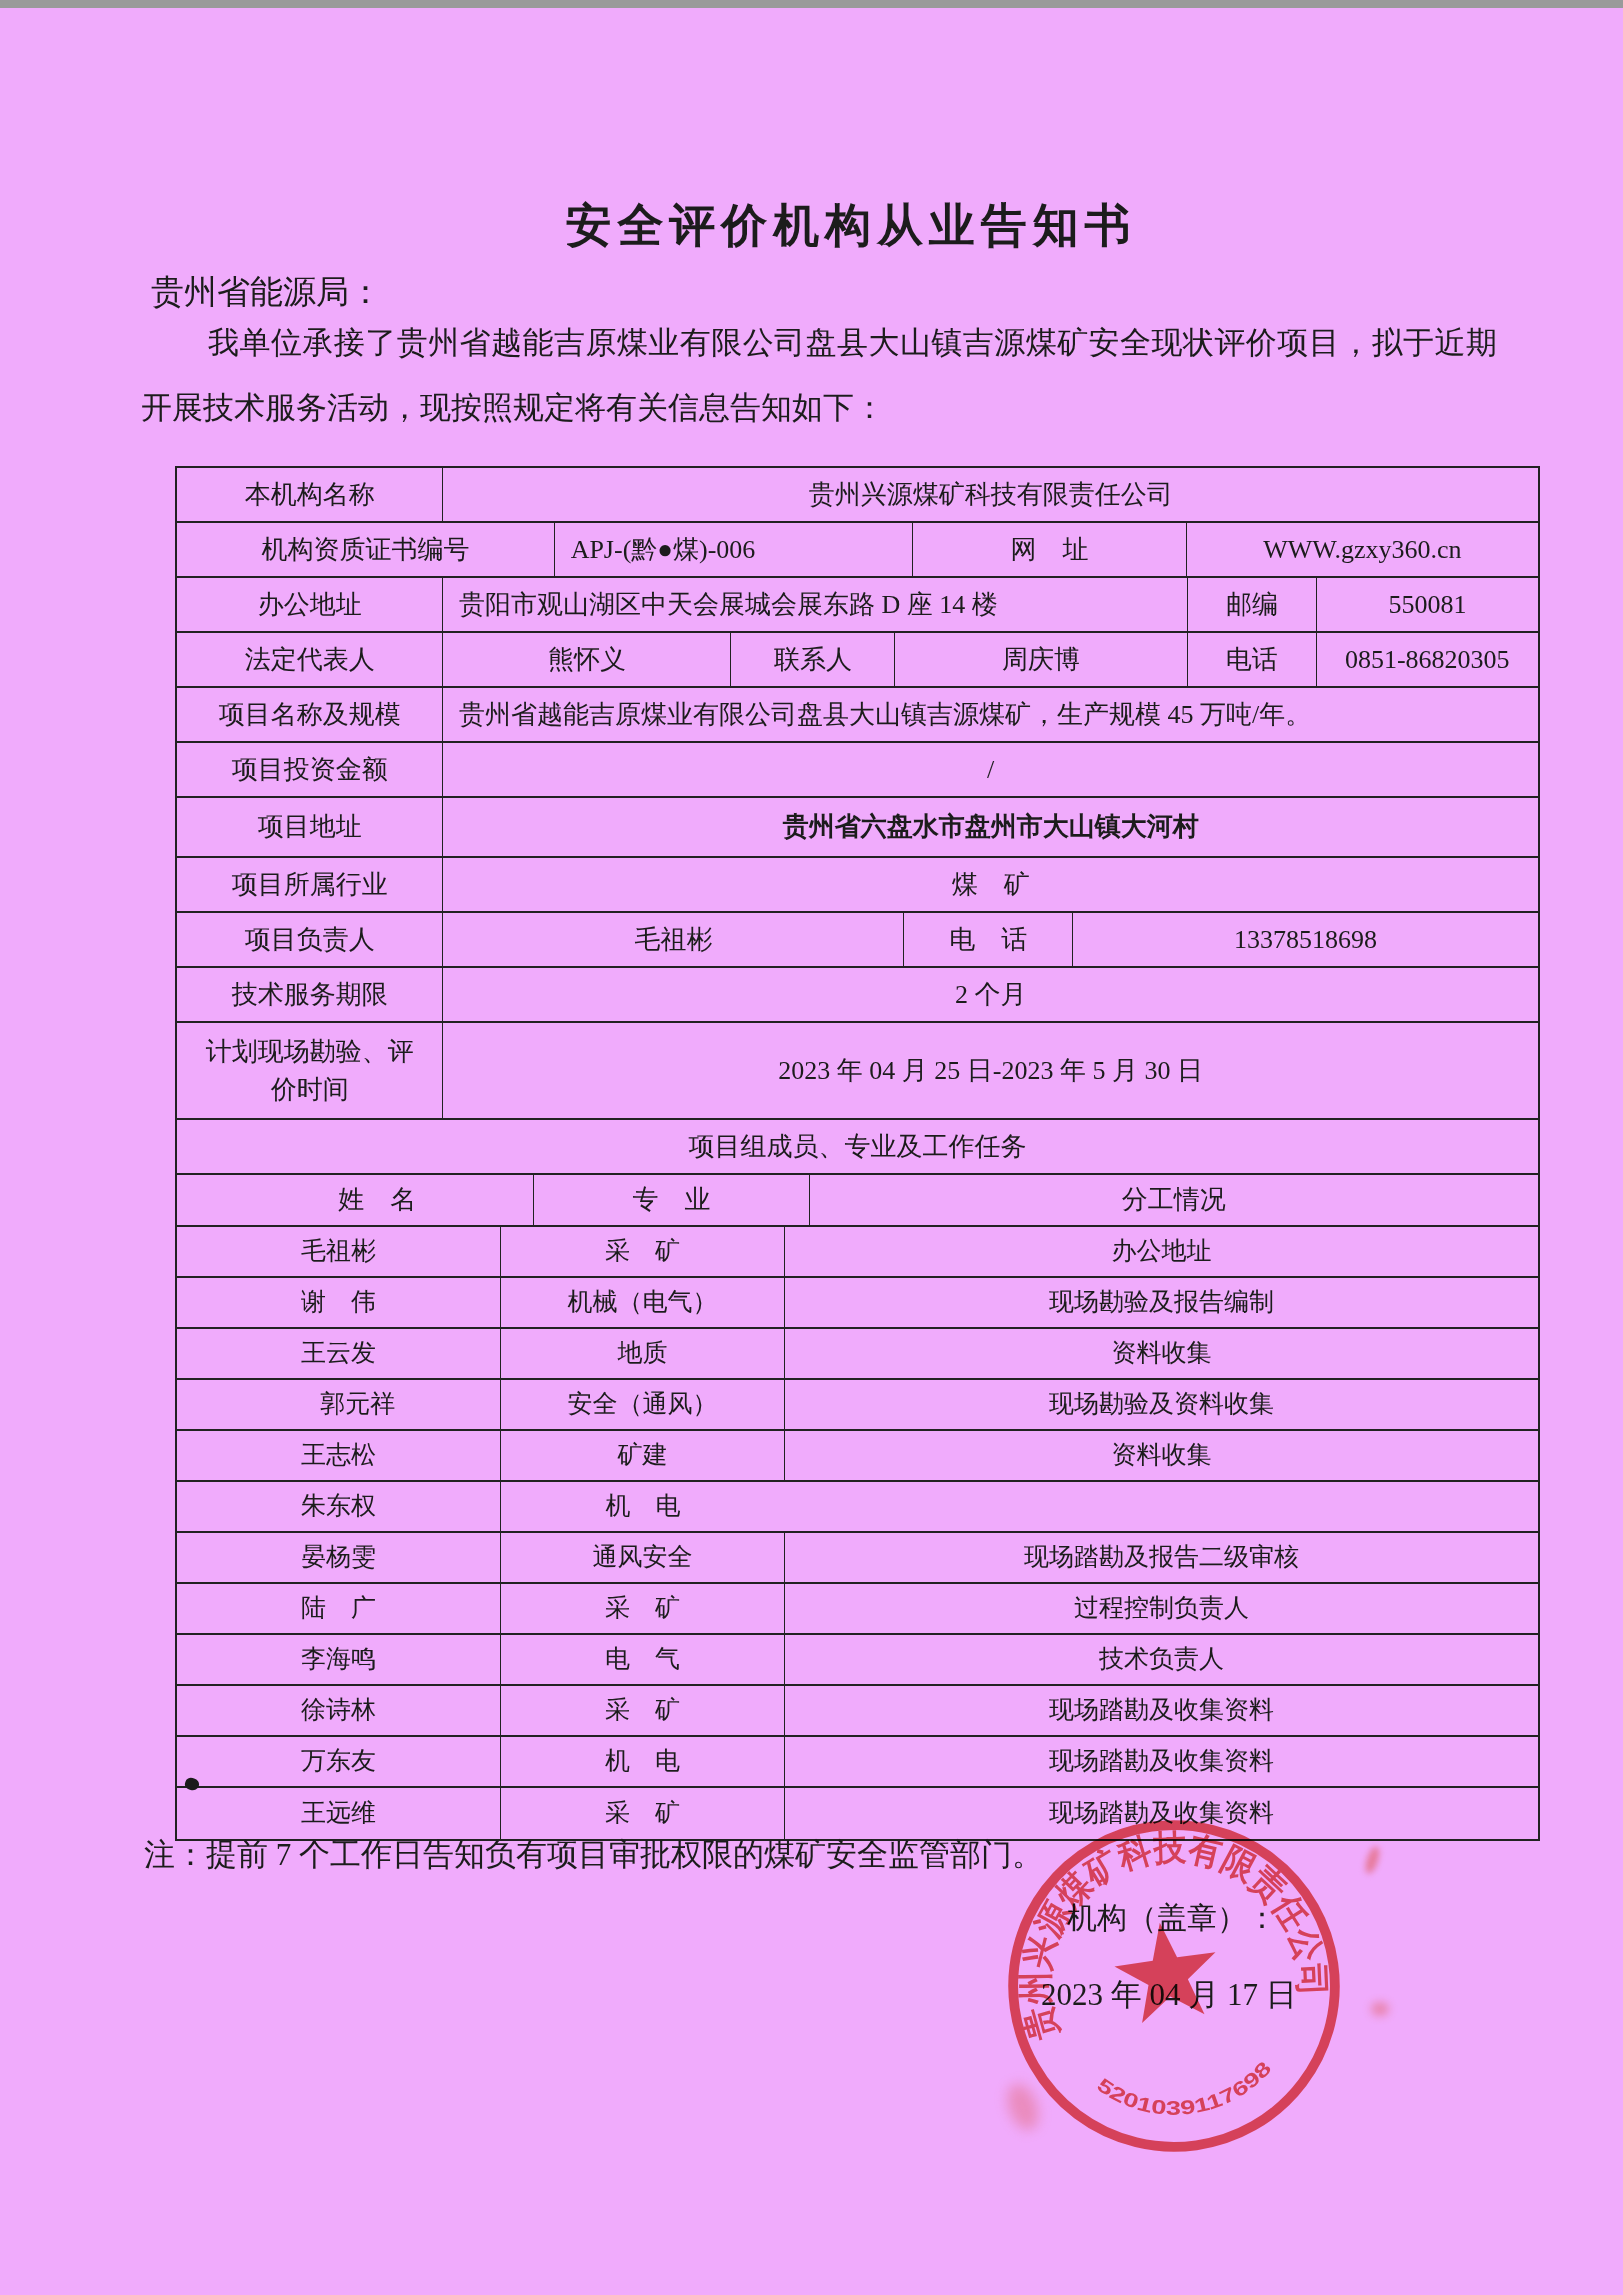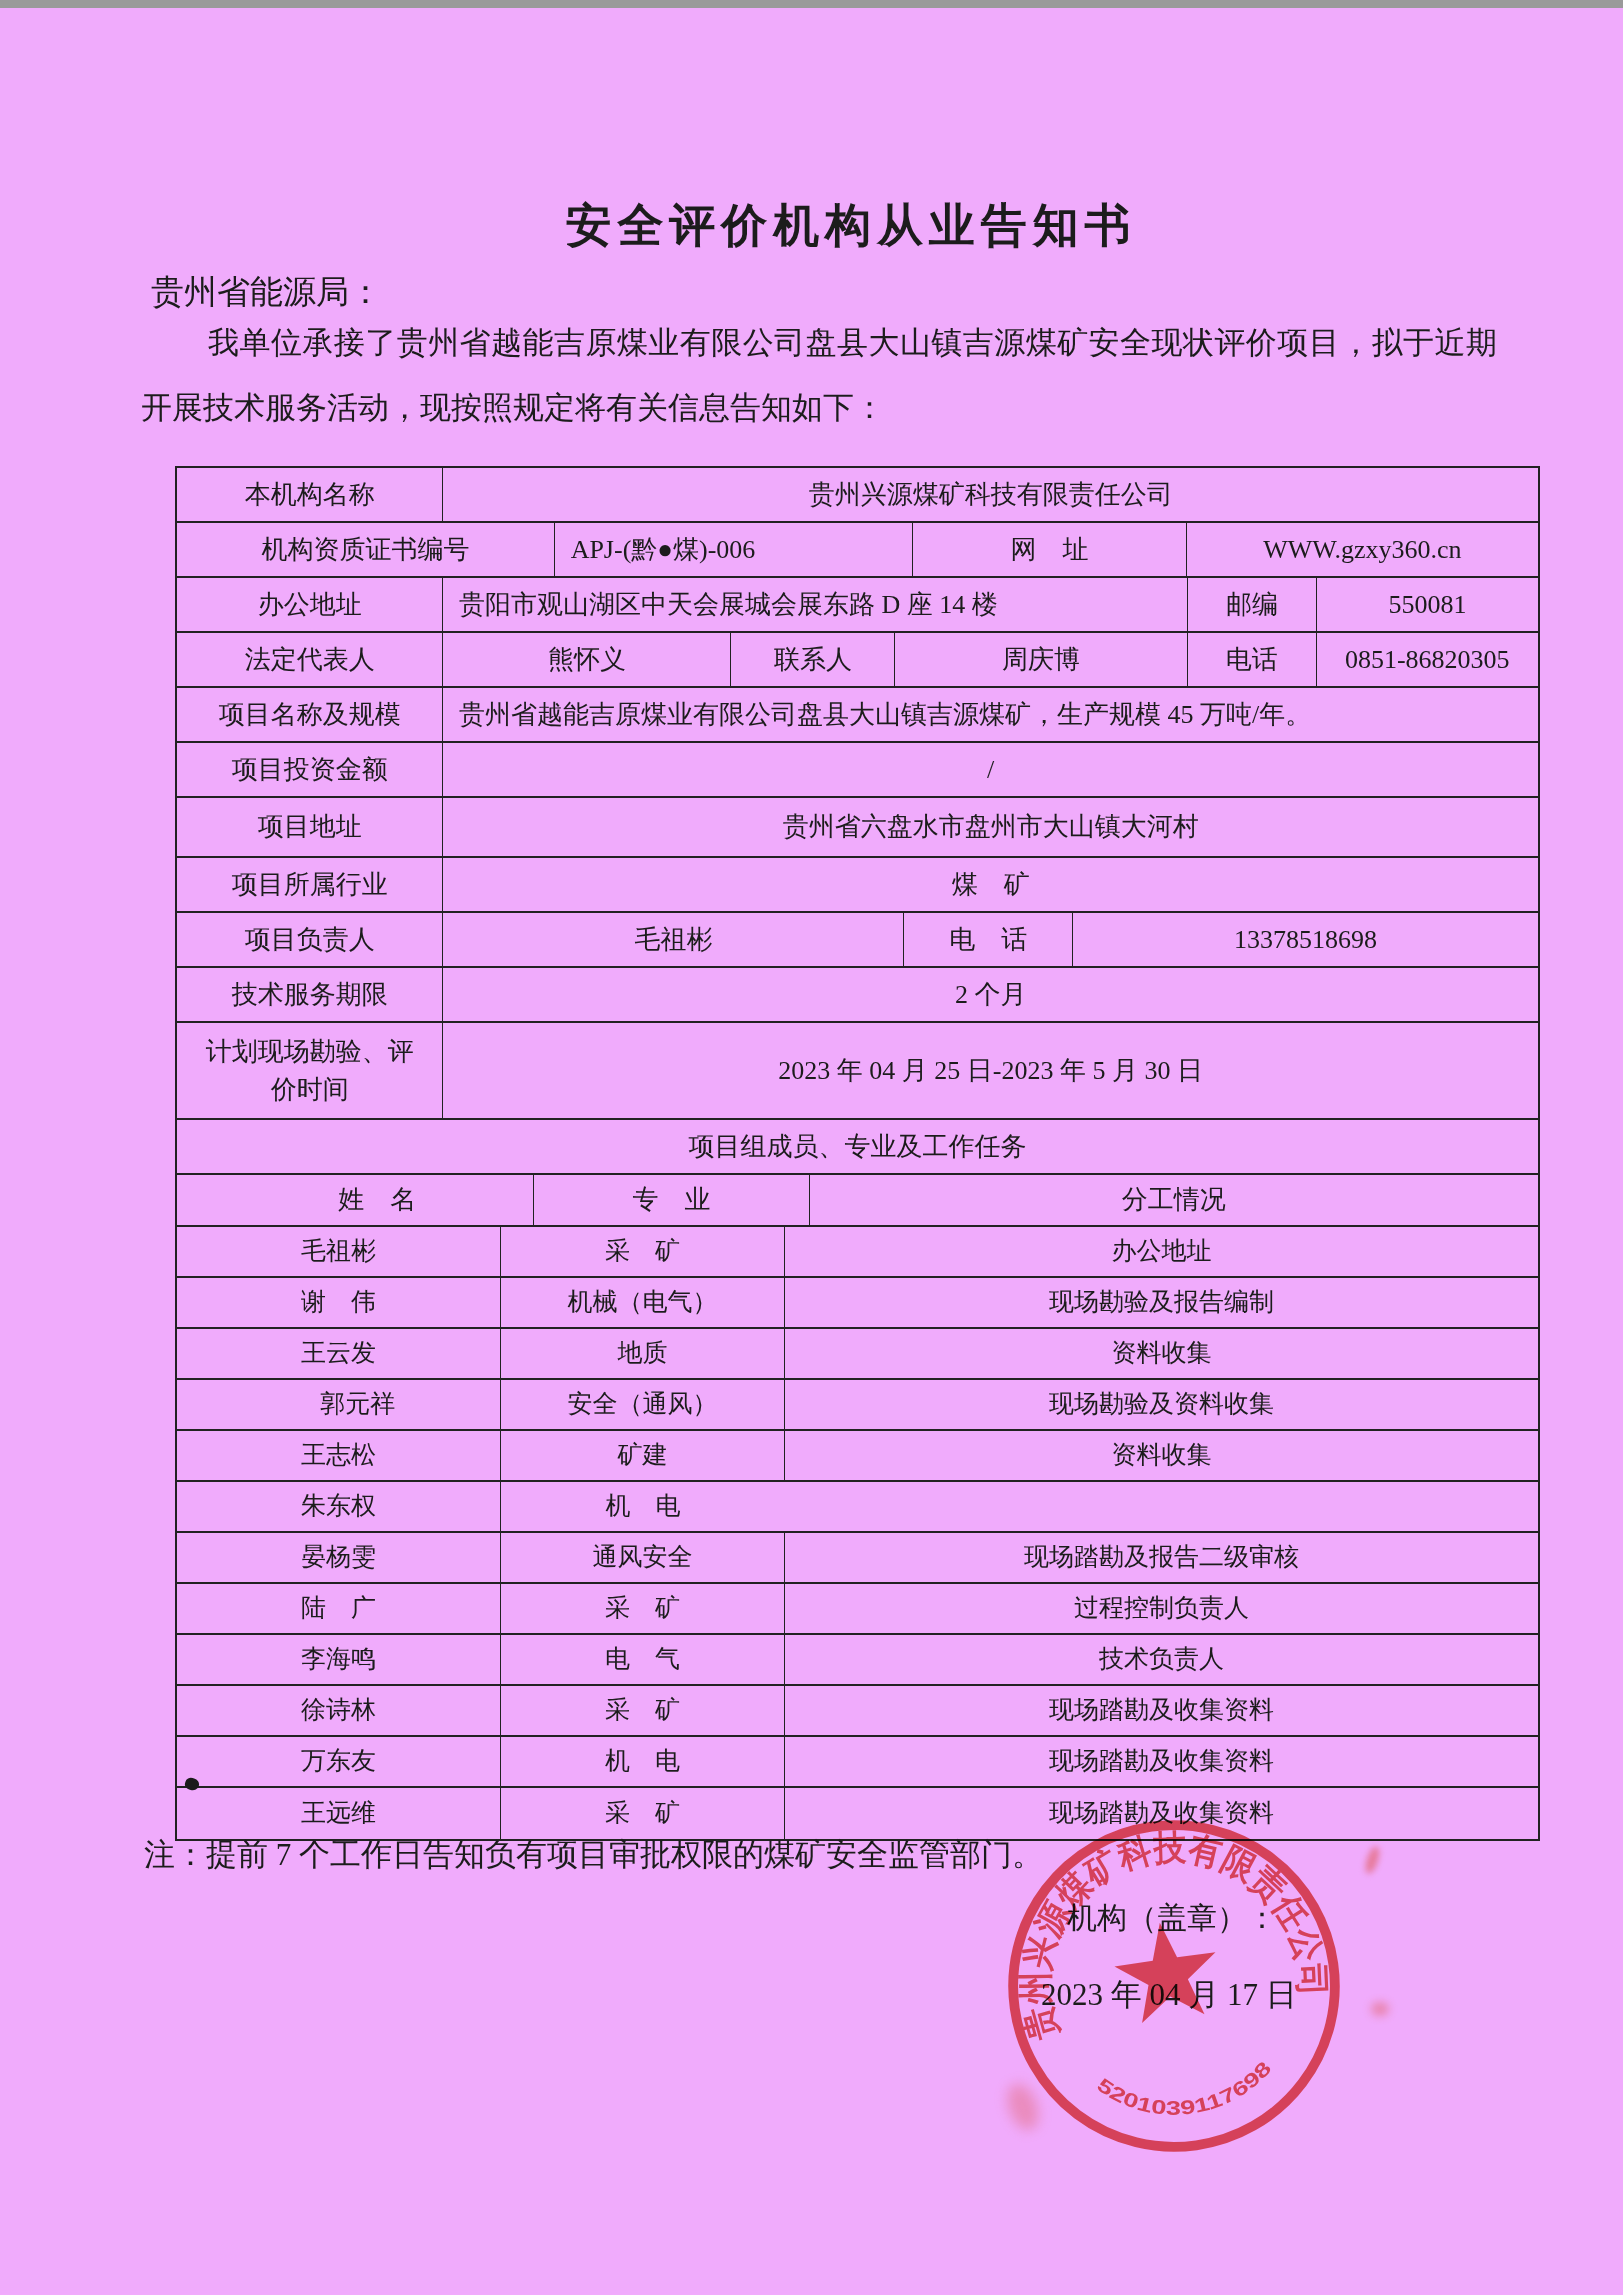--- a/index.html
+++ b/index.html
@@ -85,21 +85,21 @@
       <div class="t-row" style="height: 55px;">
         <div class="t-cell" style="width: 19.57%;">项目名称及规模</div>
         <div class="t-cell left" style="width: 80.43%;">贵州省越能吉原煤业有限公司盘县大山镇吉源煤矿，生产规模 45 万吨/年。</div>
       </div>
       <div class="t-row" style="height: 55px;">
         <div class="t-cell" style="width: 19.57%;">项目投资金额</div>
         <div class="t-cell" style="width: 80.43%;">/</div>
       </div>
       <div class="t-row" style="height: 60px;">
         <div class="t-cell" style="width: 19.57%;">项目地址</div>
-        <div class="t-cell" style="width: 80.43%;">贵州省六盘水市盘州市大山镇大河村</div>
+        <div class="t-cell" style="width: 80.43%; font-weight: bold;">贵州省六盘水市盘州市大山镇大河村</div>
       </div>
       <div class="t-row" style="height: 55px;">
         <div class="t-cell" style="width: 19.57%;">项目所属行业</div>
         <div class="t-cell" style="width: 80.43%;">煤　矿</div>
       </div>
       <div class="t-row" style="height: 55px;">
         <div class="t-cell" style="width: 19.57%;">项目负责人</div>
         <div class="t-cell" style="width: 33.88%;">毛祖彬</div>
         <div class="t-cell" style="width: 12.38%;">电　话</div>
         <div class="t-cell" style="width: 34.17%;">13378518698</div>

